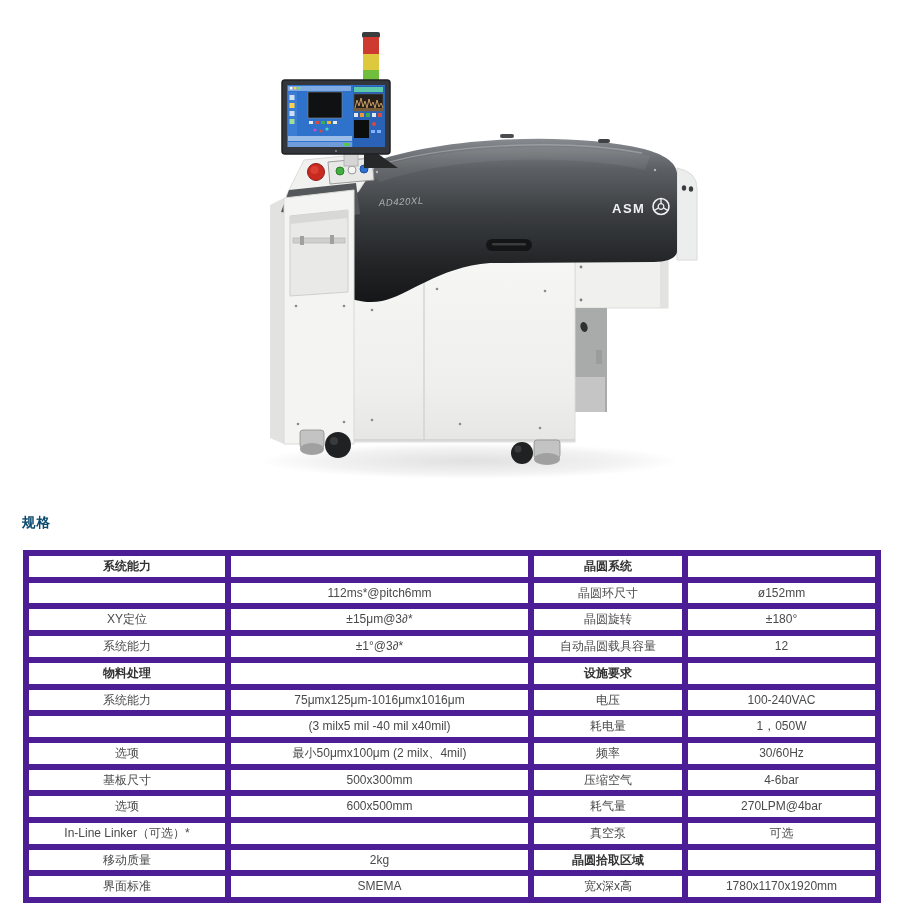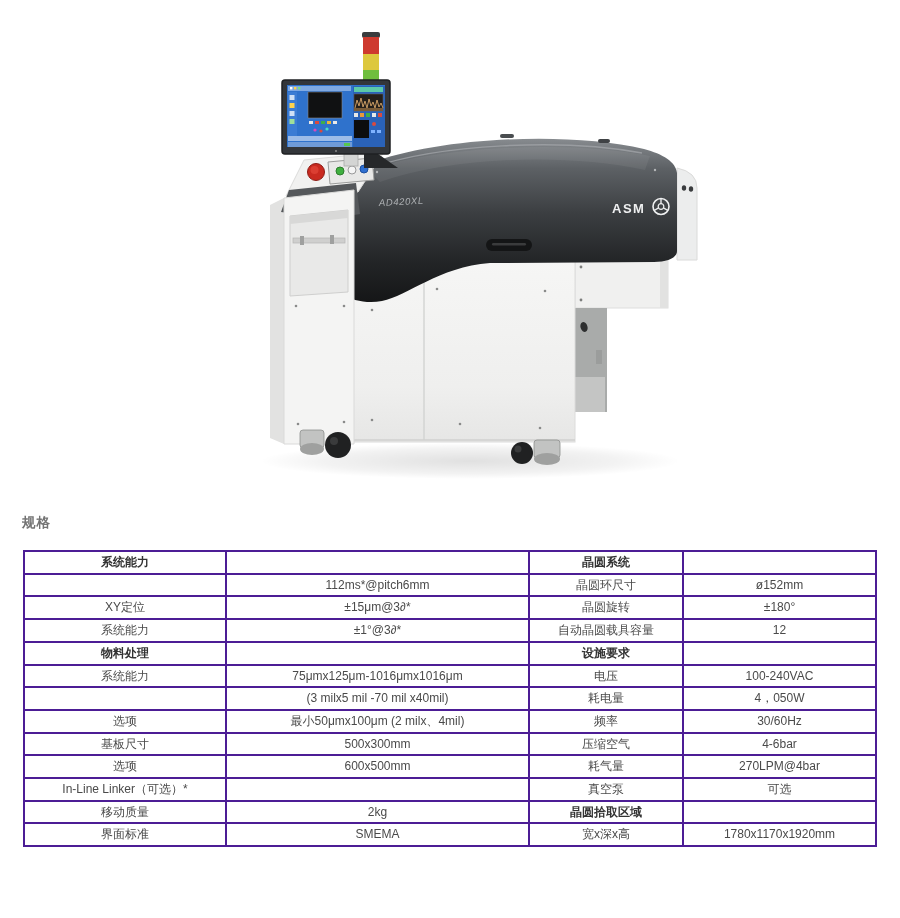--- a/index.html
+++ b/index.html
@@ -3,29 +3,29 @@
 <meta charset="utf-8">
 <style>
   html,body{margin:0;padding:0;}
   body{
     width:900px;height:918px;position:relative;background:#ffffff;
     font-family:"Liberation Sans","DejaVu Sans",sans-serif;overflow:hidden;
   }
   .figure-wrap{position:absolute;left:0;top:0;width:900px;height:510px;}
   .spec-title{
     position:absolute;left:22px;top:514px;font-size:13.5px;font-weight:bold;
-    color:#737373;letter-spacing:1px;
+    color:#0c4a6e;letter-spacing:1px;
   }
   table.spec{
     position:absolute;left:23px;top:550px;width:852px;
     border-collapse:collapse;table-layout:fixed;
     font-size:12px;color:#4a4a4a;
   }
   table.spec td{
-    border:2px solid #4c1d95;height:20.7px;line-height:20.7px;
+    border:6px solid #4c1d95;height:20.7px;line-height:20.7px;
     text-align:center;padding:0 2px;overflow:hidden;white-space:nowrap;
   }
   table.spec td.hd{font-weight:bold;color:#333333;}
   col.c1{width:202px}col.c2{width:303px}col.c3{width:154px}col.c4{width:193px}
 </style>
 </head>
 <body>
 
 <div class="figure-wrap">
 <svg width="900" height="510" viewBox="0 0 900 510">
@@ -251,23 +251,23 @@
     <td></td>
   </tr>
       <tr>
     <td>系统能力</td>
     <td>75μmx125μm-1016μmx1016μm</td>
     <td>电压</td>
     <td>100-240VAC</td>
   </tr>
       <tr>
     <td></td>
-    <td>(3 milx5 mil -70 mil x40mil)</td>
+    <td>(3 milx5 mil -40 mil x40mil)</td>
     <td>耗电量</td>
-    <td>4，050W</td>
+    <td>1，050W</td>
   </tr>
       <tr>
     <td>选项</td>
     <td>最小50μmx100μm (2 milx、4mil)</td>
     <td>频率</td>
     <td>30/60Hz</td>
   </tr>
       <tr>
     <td>基板尺寸</td>
     <td>500x300mm</td>

